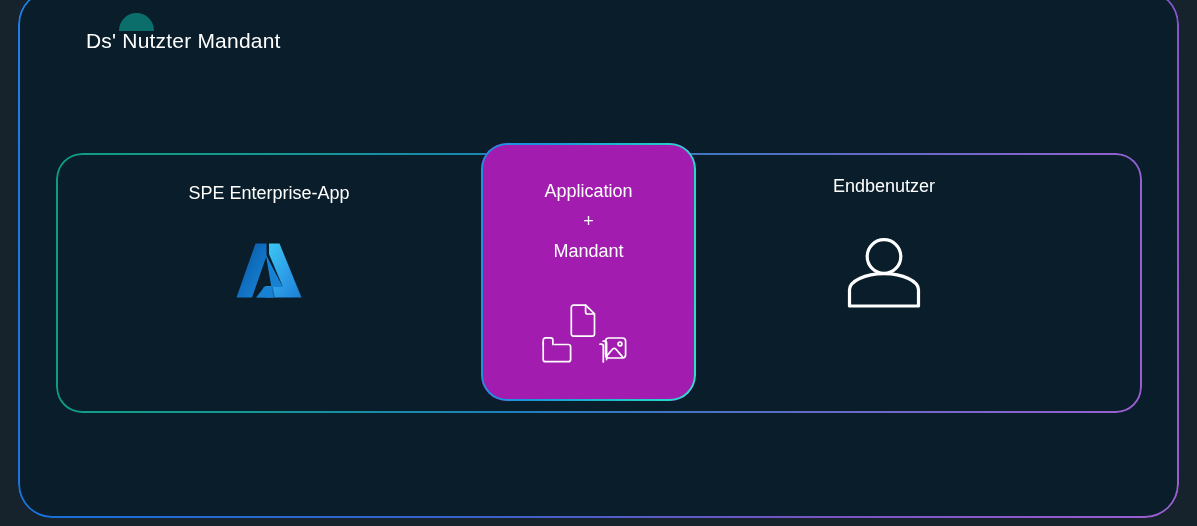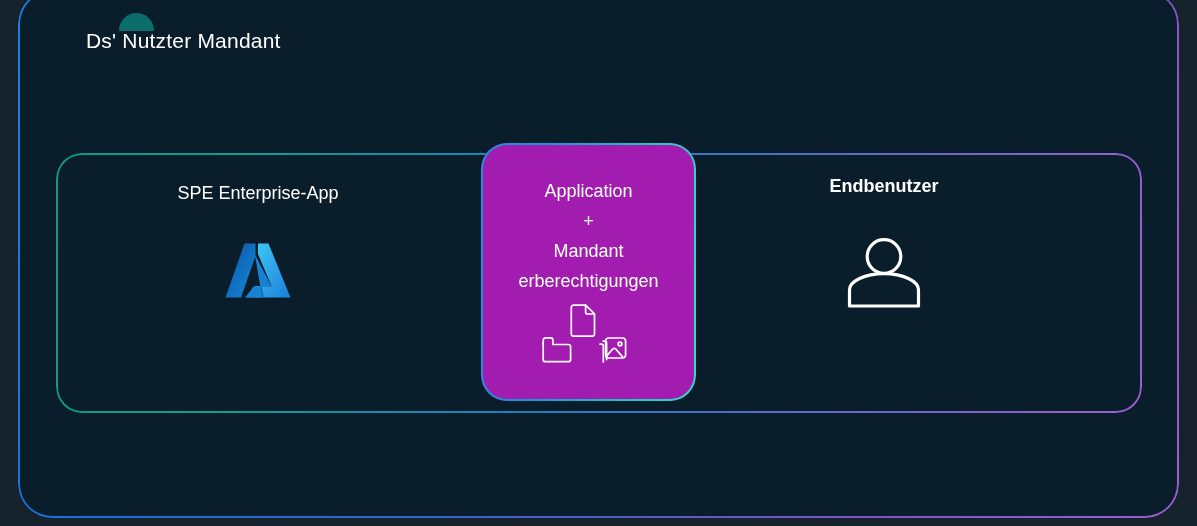--- a/index.html
+++ b/index.html
@@ -106,21 +106,21 @@
     color: #ffffff;
     font-size: 18px;
     font-weight: 400;
     line-height: 26px;
     white-space: nowrap;
   }
 
   
   .spe-panel {
     position: absolute;
-    left: 88px;
+    left: 99px;
     top: 170px;
     width: 340px;
     height: 180px;
   }
   .spe-panel .panel-label {
     left: 0;
     top: 10px;
     width: 340px;
   }
   .azure-logo {
@@ -194,21 +194,20 @@
     position: absolute;
     left: 740px;
     top: 163px;
     width: 288px;
     height: 180px;
   }
   .user-panel .panel-label {
     left: 0;
     top: 10px;
     width: 288px;
-    font-weight: bold;
   }
   .user-icon {
     position: absolute;
     left: 50%;
     top: 75px;
     transform: translateX(-50%);
     width: 76px;
     height: 70px;
   }
 
@@ -273,21 +272,20 @@
         <path d="M30.8 12.5 L47.8 45.0 L29.6 45.0 L21.0 55.6 L38.2 55.6 Z" fill="#1782d4"></path>
       </svg>
     </div>
   </div>
 
   <div class="app-card">
     <div class="app-card-text">
       <div>Application</div>
       <div>+</div>
       <div>Mandant</div>
-      <div>erberechtigungen</div>
     </div>
 
     <div class="app-icons">
       <span class="icon-doc">
         <svg width="30" height="34" viewBox="0 0 30 34" xmlns="http://www.w3.org/2000/svg">
           <path class="stroke-icon" d="M4.5 2.2 h12.2 l8.8 8.6 v20.2 a2.2 2.2 0 0 1 -2.2 2.2 h-18.8 a2.2 2.2 0 0 1 -2.2 -2.2 v-26.6 a2.2 2.2 0 0 1 2.2 -2.2 z"></path>
           <path class="stroke-icon" d="M16.6 2.4 v6.6 a2 2 0 0 0 2 2 h6.5"></path>
         </svg>
       </span>
 

